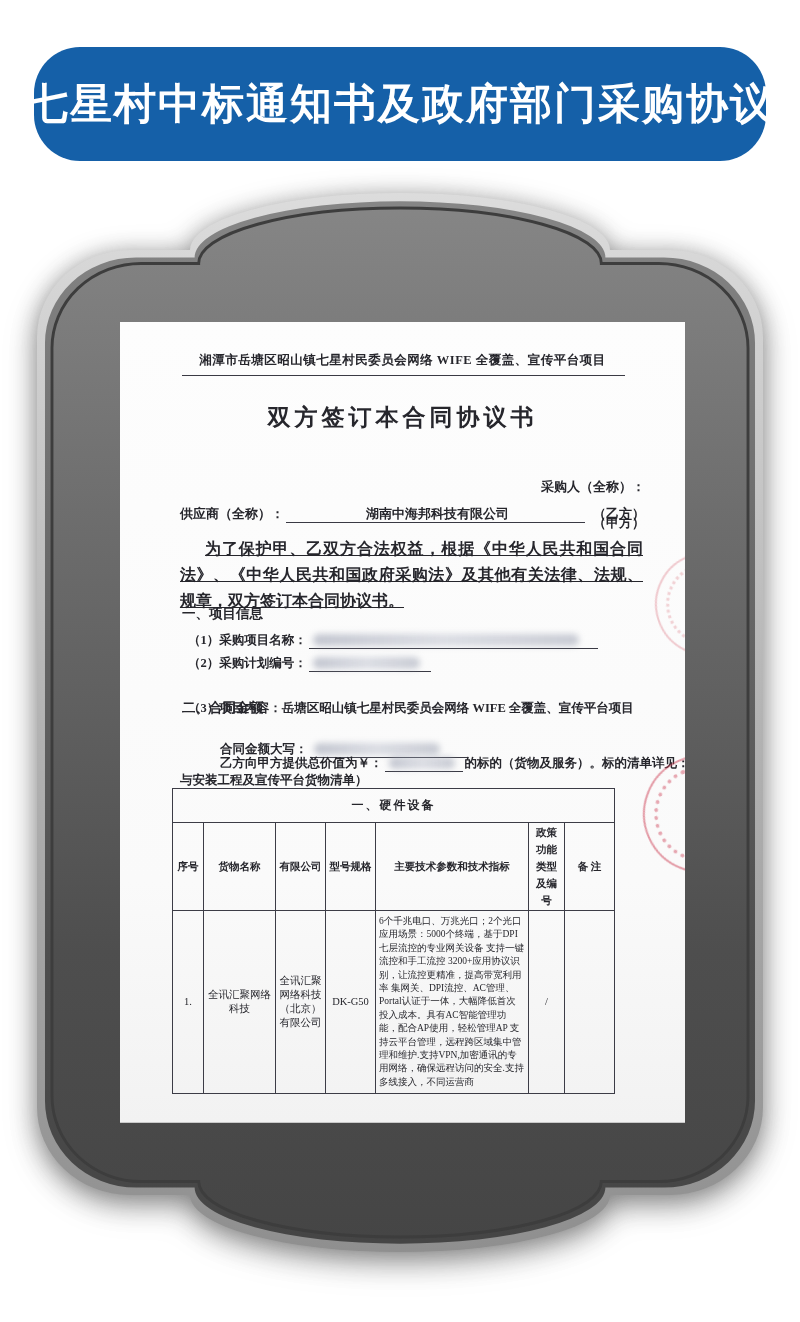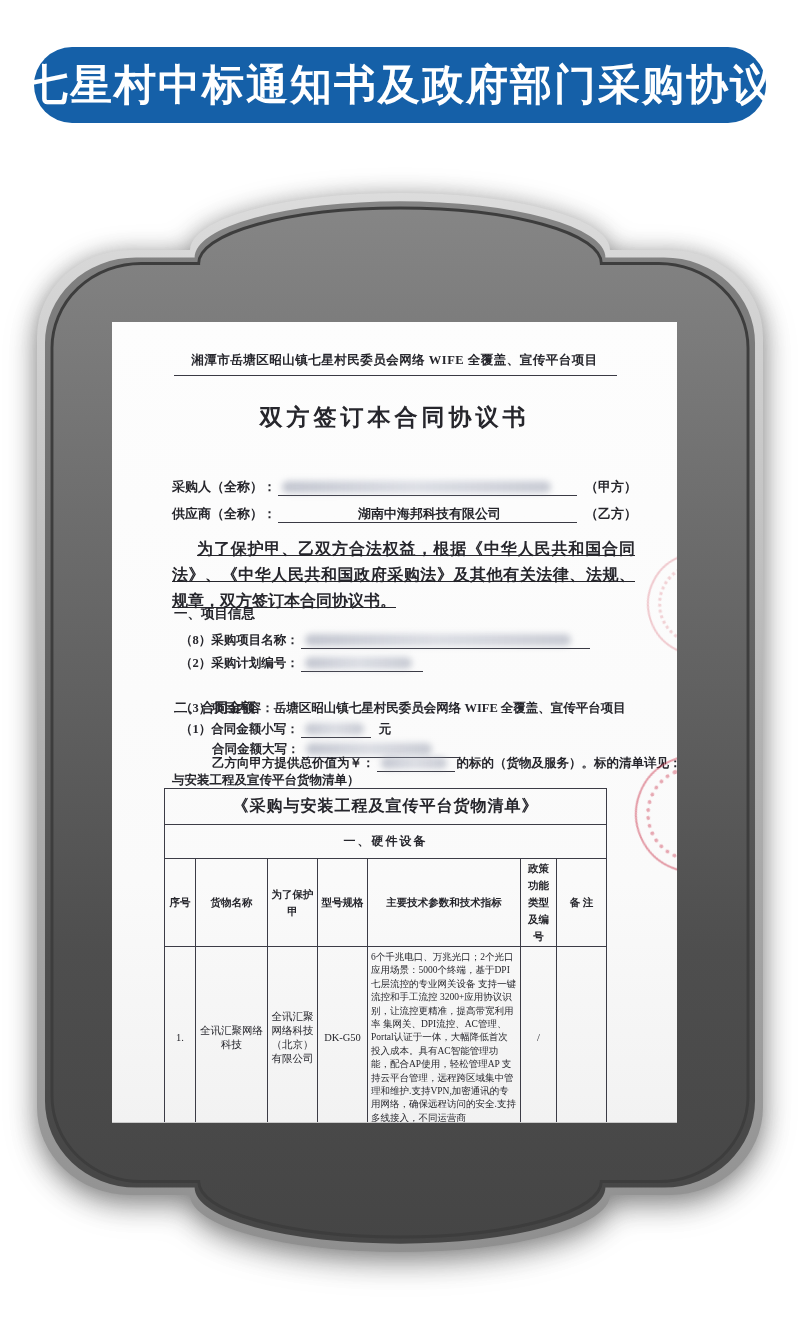--- a/index.html
+++ b/index.html
@@ -2,36 +2,36 @@
 <html><head>
 <meta charset="utf-8">
 <style>
   html,body{margin:0;padding:0;}
   body{
     width:800px;height:1322px;position:relative;background:#ffffff;overflow:hidden;
     font-family:"Liberation Serif", serif;
   }
   
   .banner{
-    position:absolute;left:34px;top:47px;width:732px;height:76px;
+    position:absolute;left:34px;top:47px;width:732px;height:114px;
     background:#1560a8;border-radius:46px;
     display:flex;align-items:center;justify-content:center;
   }
   .banner span{
     color:#ffffff;font-family:"Liberation Sans",sans-serif;
     font-weight:bold;font-size:42px;letter-spacing:2px;white-space:nowrap;
   }
   
   .plaque-svg{
     position:absolute;left:0;top:0;width:800px;height:1322px;
     filter:drop-shadow(0 10px 14px rgba(40,40,40,.45)) drop-shadow(0 0 10px rgba(90,90,90,.30));
   }
   
   .paper{
-    position:absolute;left:112px;top:322px;width:565px;height:800px;
+    position:absolute;left:120px;top:322px;width:565px;height:800px;
     background:linear-gradient(180deg,#fdfdfd 0%,#fafafa 70%,#f2f2f2 100%);
     border-bottom:1px solid #c9c9c9;
     overflow:hidden;color:#26262c;
   }
   .abs{position:absolute;}
   .ctr{left:0;right:0;text-align:center;}
   .hdr-line{top:30px;font-size:12.5px;font-weight:bold;letter-spacing:.5px;white-space:nowrap;}
   .hdr-rule{left:62px;right:60px;top:53px;border-bottom:1.5px solid #3a3a44;height:0;}
   .doc-title{top:80px;font-size:23px;font-weight:bold;letter-spacing:4px;}
   .row-line{left:60px;right:40px;display:flex;align-items:flex-end;font-size:13px;font-weight:bold;white-space:nowrap;}
@@ -103,66 +103,59 @@
   <use href="#plq" fill="none" stroke="#3d3d3d" stroke-width="3" transform="translate(400,722.5) scale(0.9587,0.9716) translate(-400,-722.5)"></use>
 </svg>
 
 <div class="paper">
 
   <div class="abs ctr hdr-line">湘潭市岳塘区昭山镇七星村民委员会网络 WIFE 全覆盖、宣传平台项目</div>
   <div class="abs hdr-rule"></div>
 
   <div class="abs ctr doc-title">双方签订本合同协议书</div>
 
-  <div class="abs row-line" style="top:156px;">
+  <div class="abs row-line" style="top:156px;flex-direction:column;">
     <span class="lbl">采购人（全称）：</span>
     <span class="fill">
       <span class="blur-blob" style="width:90%;"></span>
     </span>
     <span class="suffix">（甲方）</span>
   </div>
 
   <div class="abs row-line" style="top:183px;">
     <span class="lbl">供应商（全称）：</span>
     <span class="fill" style="padding-left:4px;"><span>湖南中海邦科技有限公司</span></span>
     <span class="suffix">（乙方）</span>
   </div>
 
   <div class="abs preamble">为了保护甲、乙双方合法权益，根据《中华人民共和国合同法》、《中华人民共和国政府采购法》及其他有关法律、法规、规章，双方签订本合同协议书。</div>
 
   <div class="abs sec-head" style="top:283px;">一、项目信息</div>
 
   <div class="abs item-line" style="top:309px;right:85px;">
-    <span class="lbl">（8）采购项目名称：</span>
+    <span class="lbl">（1）采购项目名称：</span>
     <span class="fill">
       <span class="blur-blob" style="width:92%;"></span>
     </span>
   </div>
 
   <div class="abs item-line" style="top:332px;">
     <span class="lbl">（2）采购计划编号：</span>
     <span class="fill short" style="width:122px;">
       <span class="blur-blob" style="width:88%;"></span>
     </span>
   </div>
 
   <div class="abs item-line" style="top:355px;margin-top:23px;">
     <span class="lbl">（3）项目内容：</span>
     <span class="plain-val">岳塘区昭山镇七星村民委员会网络 WIFE 全覆盖、宣传平台项目</span>
   </div>
 
   <div class="abs sec-head" style="top:377px;">二、合同金额</div>
 
-  <div class="abs item-line" style="top:398px;">
-    <span class="lbl">（1）合同金额小写：</span>
-    <span class="fill short" style="width:70px;">
-      <span class="blur-blob" style="width:85%;"></span>
-    </span>
-    <span class="suffix">元</span>
-  </div>
 
   <div class="abs item-line" style="top:418px;left:100px;">
     <span class="lbl">合同金额大写：</span>
     <span class="fill short" style="width:158px;">
       <span class="blur-blob" style="width:80%;"></span>
     </span>
   </div>
 
   <div class="abs val-line">
     <span class="lbl">乙方向甲方提供总价值为￥：</span>
@@ -177,30 +170,27 @@
     <colgroup>
       <col style="width:31px">
         <col style="width:72px">
         <col style="width:50px">
         <col style="width:50px">
       <col style="width:153px">
         <col style="width:36px">
         <col style="width:50px">
     </colgroup>
     <tbody>
-        <tr class="t-title">
-      <td colspan="7">《采购与安装工程及宣传平台货物清单》</td>
-    </tr>
     <tr class="t-sub">
       <td colspan="7">一、硬件设备</td>
     </tr>
     <tr class="t-head">
       <td>序号</td>
       <td>货物名称</td>
-      <td>为了保护甲</td>
+      <td>有限公司</td>
       <td>型号规格</td>
       <td>主要技术参数和技术指标</td>
       <td>政策功能类型及编号</td>
       <td>备 注</td>
     </tr>
     <tr class="t-row">
       <td>1.</td>
       <td>全讯汇聚网络科技</td>
       <td>全讯汇聚网络科技（北京）有限公司</td>
       <td>DK-G50</td>

